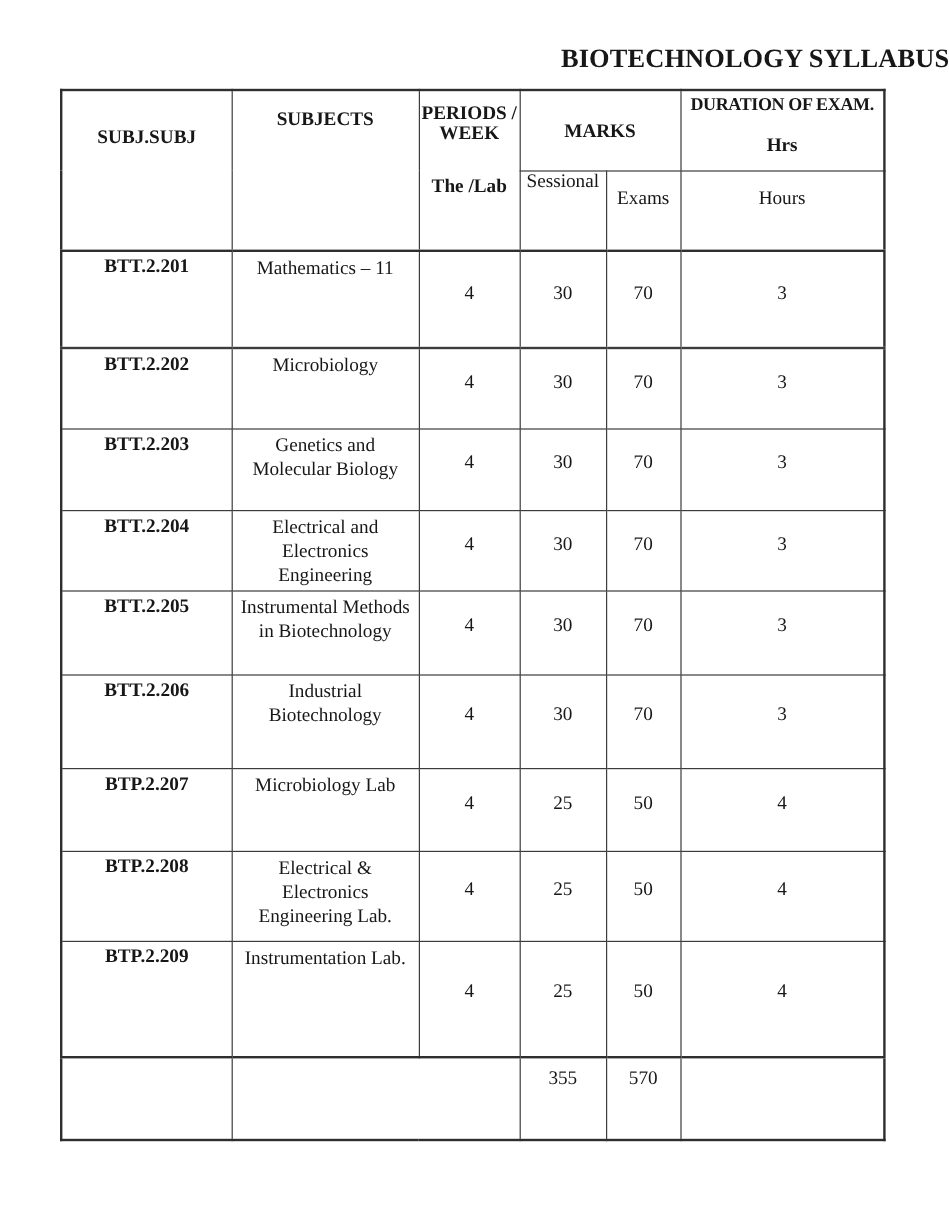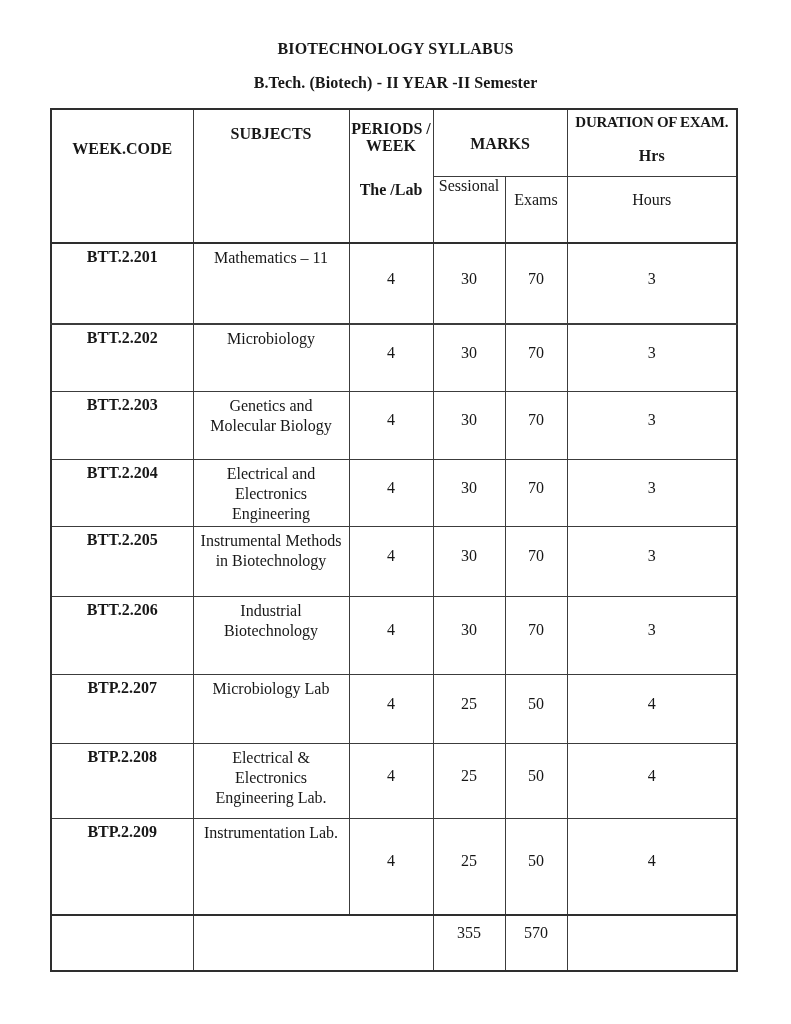--- a/index.html
+++ b/index.html
@@ -10,24 +10,25 @@
     font-family: "Liberation Serif", "DejaVu Serif", serif;
     color: #171717;
     overflow: hidden;
   }
   .page { width: 791px; height: 1024px; background: #ffffff; }
 
   
   .titles { padding-top: 40px; text-align: center; }
   .title-line {
     font-weight: bold;
-    font-size: 16px;
+    font-size: 22px;
     line-height: 17px;
     margin-bottom: 17px;
     letter-spacing: 0.1px;
+    text-align: right;
   }
 
   
   table.syllabus {
     border-collapse: collapse;
     table-layout: fixed;
     margin-left: 50px;
     margin-top: 15px;
     width: 686px;
     border: 2px solid #2e2e2e;
@@ -68,21 +69,21 @@
   
   tbody tr:nth-child(1)  { height: 81px; }
   tbody tr:nth-child(2)  { height: 67px; }
   tbody tr:nth-child(3)  { height: 68px; }
   tbody tr:nth-child(4)  { height: 67px; }
   tbody tr:nth-child(5)  { height: 70px; }
   tbody tr:nth-child(6)  { height: 78px; }
   tbody tr:nth-child(7)  { height: 69px; }
   tbody tr:nth-child(8)  { height: 75px; }
   tbody tr:nth-child(9)  { height: 97px; }
-  tbody tr:nth-child(10) { height: 56px; margin-left: 36px; }
+  tbody tr:nth-child(10) { height: 69px; margin-left: 36px; }
 
   tbody tr:first-child td { border-top: 2px solid #2e2e2e; }  
   tbody tr:nth-child(2) td { border-top-width: 2px; }          
 
   td.c-code {
     font-weight: bold;
     padding-top: 4px;
   }
   td.c-subject {
     padding: 4px 2px 0 2px;
@@ -94,36 +95,35 @@
   tr.total-row td { border-top: 2px solid #2e2e2e; }
   tr.total-row td.t-num { vertical-align: top; padding-top: 8px; }
 </style>
 </head>
 <body>
 
 <div class="page">
 
   <div class="titles">
     <div class="title-line">BIOTECHNOLOGY SYLLABUS</div>
-    <div class="title-line">B.Tech. (Biotech) - II YEAR -II Semester</div>
   </div>
 
   <table class="syllabus">
     <colgroup>
       <col class="col-code">
       <col class="col-subject">
       <col class="col-periods">
       <col class="col-sessional">
       <col class="col-exams">
       <col class="col-hours">
     </colgroup>
 
     <thead>
       <tr class="head-row-1">
-        <td class="h-code" rowspan="2">WEEK.CODE</td>
+        <td class="h-code" rowspan="2">SUBJ.SUBJ</td>
         <td class="h-subjects" rowspan="2">SUBJECTS</td>
         <td class="h-periods" rowspan="2">
           <div>PERIODS / WEEK</div>
           <div class="periods-sub">The /Lab</div>
         </td>
         <td class="h-marks" colspan="2">MARKS</td>
         <td class="h-duration">
           <div class="duration-l1">DURATION OF EXAM.</div>
           <div class="duration-l2">Hrs</div>
         </td>

